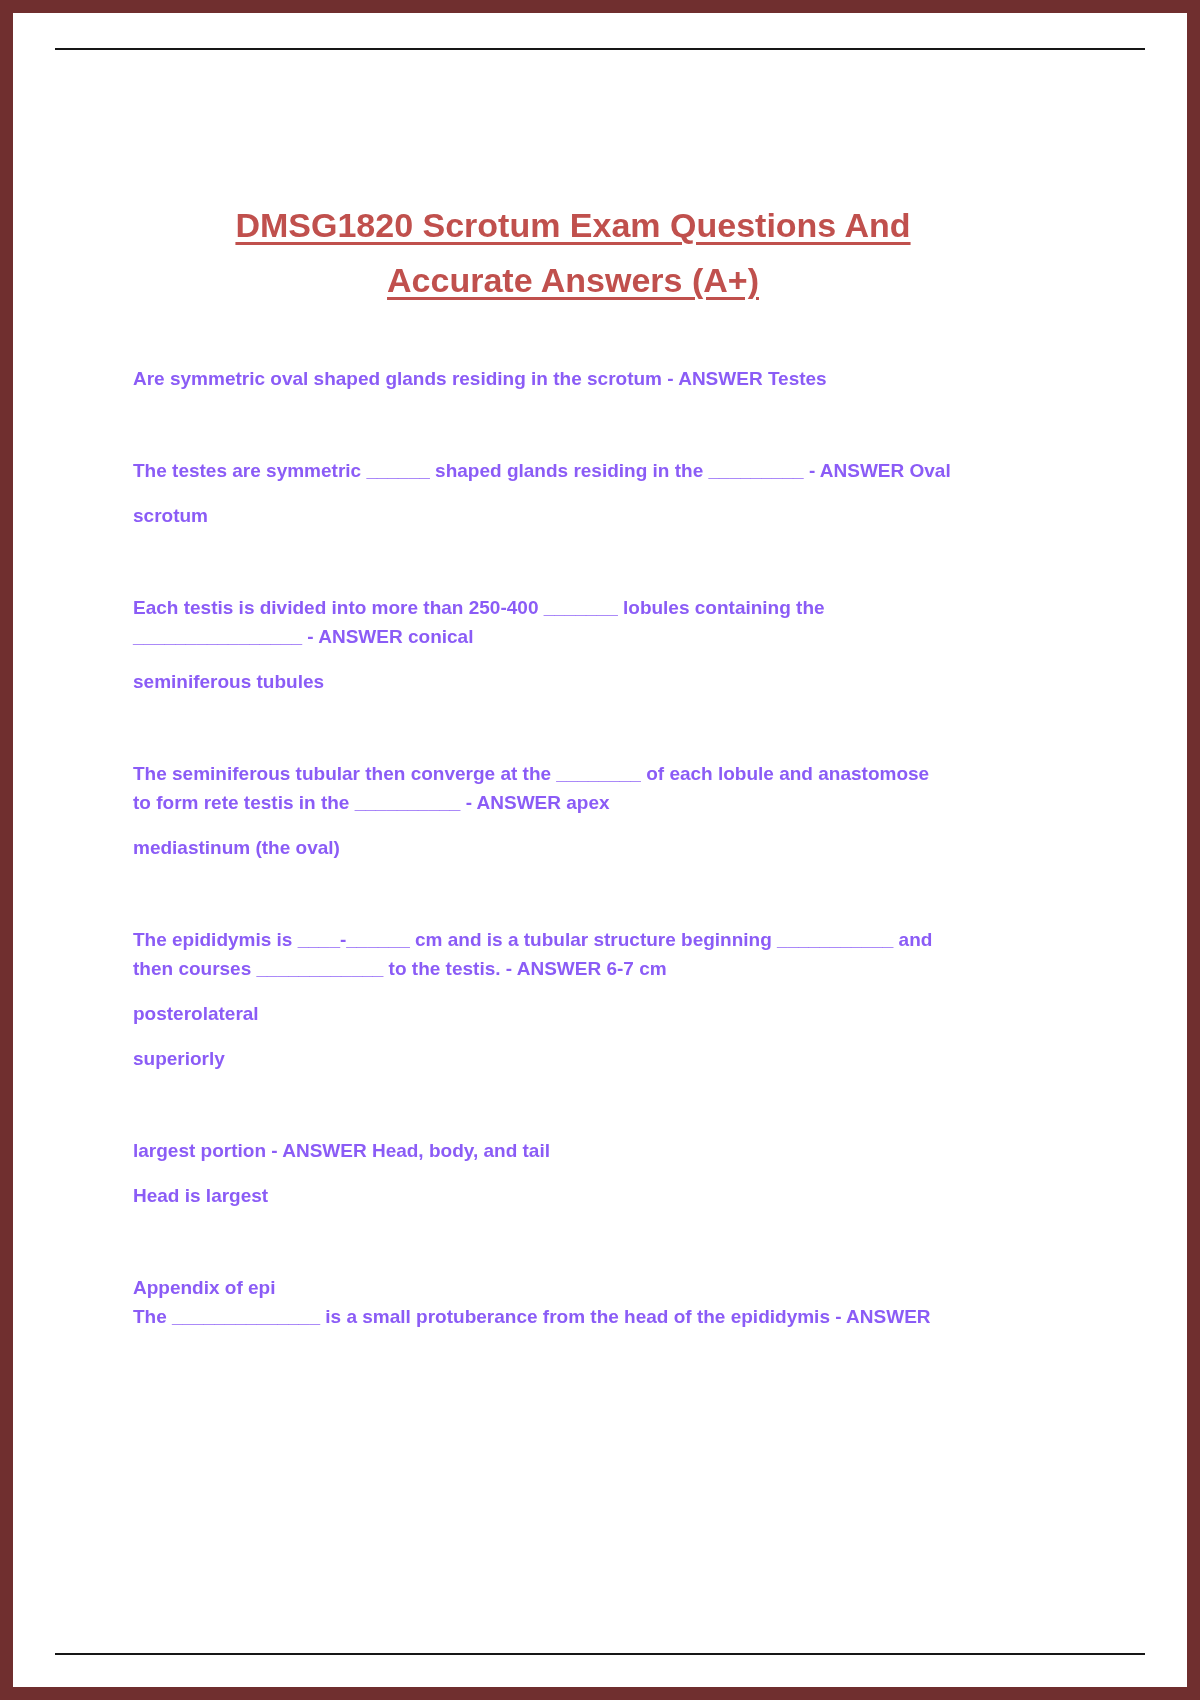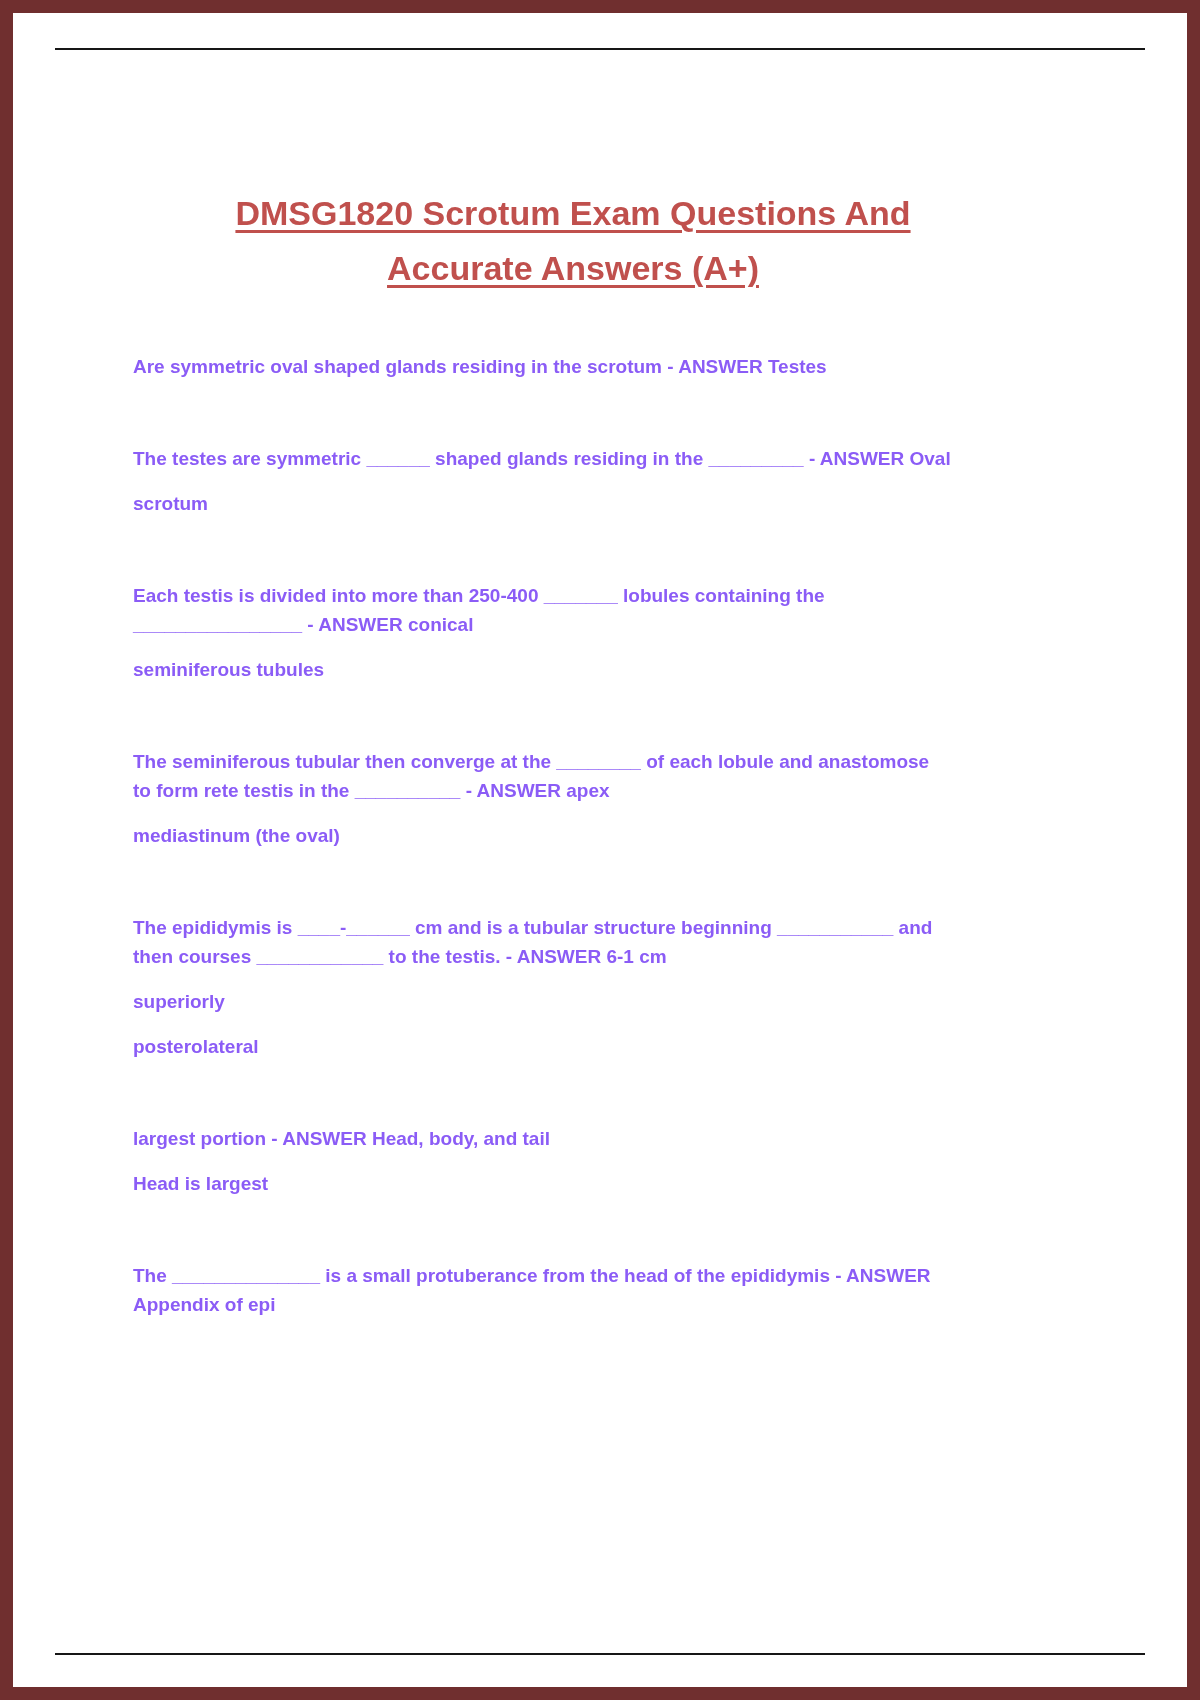--- a/index.html
+++ b/index.html
@@ -22,21 +22,21 @@
     left: 42px;
     right: 42px;
     height: 2px;
     background: #161616;
   }
   .rule-top { top: 35px; }
   .rule-bottom { bottom: 32px; }
 
   .content {
     position: absolute;
-    top: 0;
+    top: 12px;
     left: 120px;
     width: 880px;
   }
 
   .title {
     margin-top: 173px;
     text-align: center;
     color: #c0504d;
     font-weight: bold;
     font-size: 34px;
@@ -92,29 +92,29 @@
           <div class="question-line">________________ - ANSWER conical</div>
           <p class="answer-line">seminiferous tubules</p>
         </div>
         <div class="qa-block">
           <div class="question-line">The seminiferous tubular then converge at the ________ of each lobule and anastomose</div>
           <div class="question-line">to form rete testis in the __________ - ANSWER apex</div>
           <p class="answer-line">mediastinum (the oval)</p>
         </div>
         <div class="qa-block">
           <div class="question-line">The epididymis is ____-______ cm and is a tubular structure beginning ___________ and</div>
-          <div class="question-line">then courses ____________ to the testis. - ANSWER 6-1 cm</div>
+          <div class="question-line">then courses ____________ to the testis. - ANSWER 6-7 cm</div>
+          <p class="answer-line">posterolateral</p>
           <p class="answer-line">superiorly</p>
-          <p class="answer-line">posterolateral</p>
         </div>
         <div class="qa-block">
           <div class="question-line">largest portion - ANSWER Head, body, and tail</div>
           <p class="answer-line">Head is largest</p>
         </div>
         <div class="qa-block">
+          <div class="question-line">Appendix of epi</div>
           <div class="question-line">The ______________ is a small protuberance from the head of the epididymis - ANSWER</div>
-          <div class="question-line">Appendix of epi</div>
         </div>
       </div>
   </div>
 
   <div class="rule rule-bottom"></div>
 </div>
 
 </body></html>

